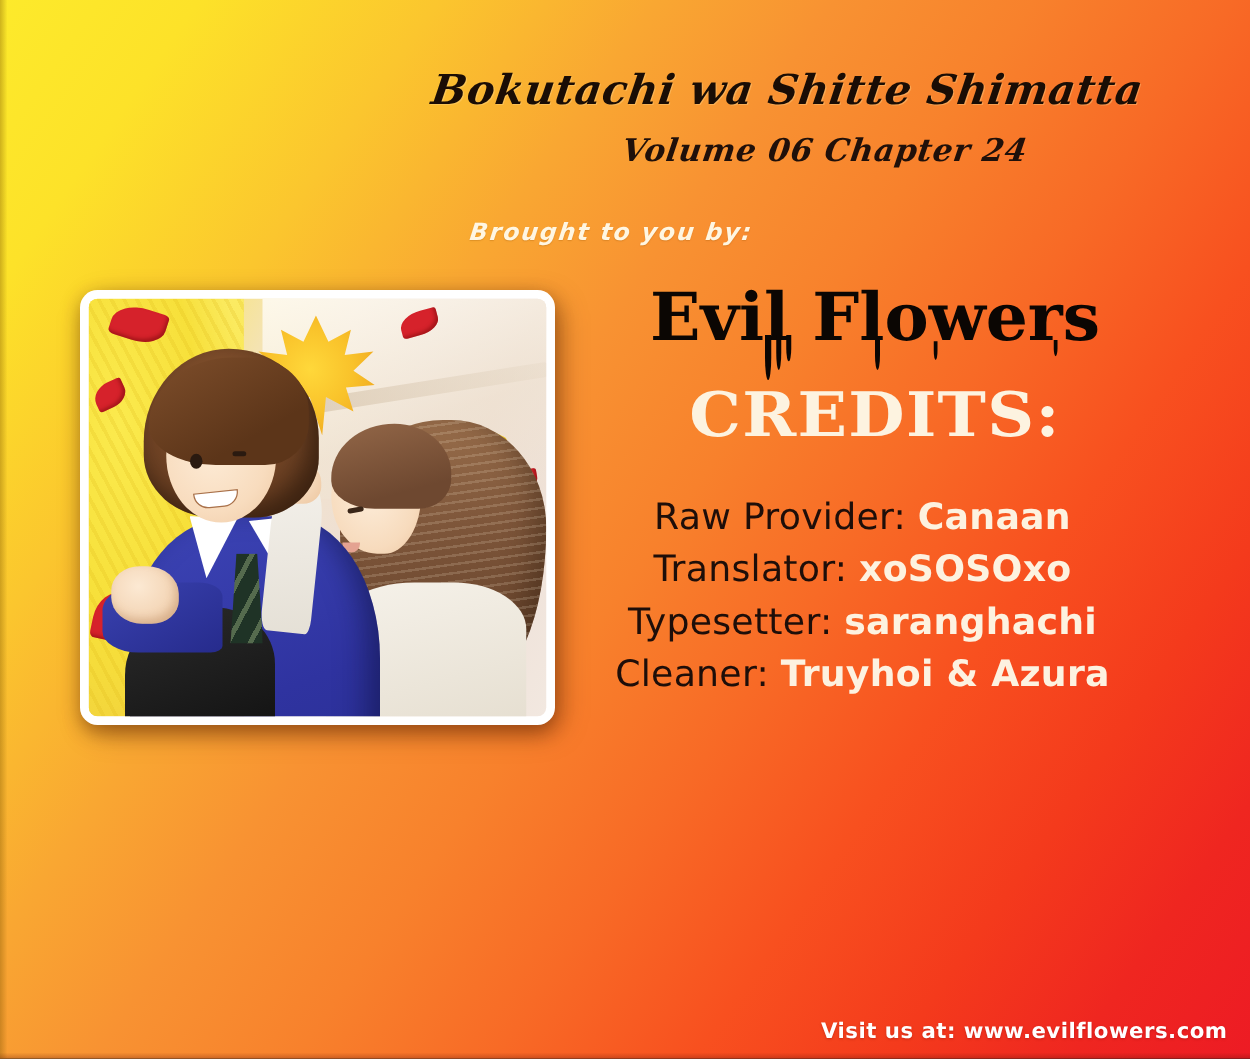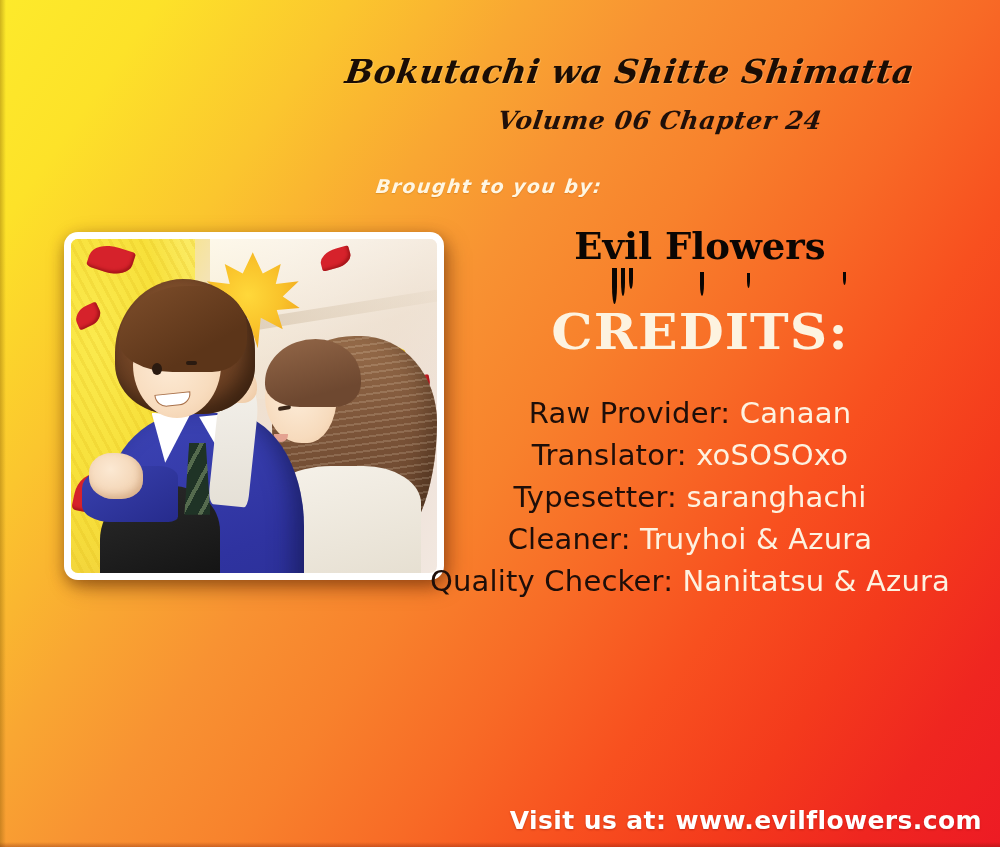--- a/index.html
+++ b/index.html
@@ -96,21 +96,21 @@
 
   
   .group-logo {
     position: absolute;
     left: 450px;
     top: 228px;
     width: 500px;
     text-align: center;
     font-family: "DejaVu Serif", serif;
     font-weight: bold;
-    font-size: 37px;
+    font-size: 53px;
     letter-spacing: 0px;
     color: #0b0603;
     white-space: nowrap;
     line-height: 1;
   }
   
   .drip {
     position: absolute;
     background: #0b0603;
     border-radius: 0 0 60% 60%;
@@ -153,20 +153,21 @@
     line-height: 42px;
     white-space: nowrap;
     letter-spacing: 0.2px;
   }
   .credit-role {
     color: #1e0e09;
     margin-top: 48px;
   }
   .credit-name {
     color: #FDF2E0;
+    font-weight: bold;
   }
 
   
   .cover-shadow {
     position: absolute;
     left: 70px;
     top: 240px;
     width: 378px;
     height: 346px;
     border-radius: 16px;
@@ -467,21 +468,21 @@
     background: linear-gradient(165deg, #F6F2EA 0%, #E6DFD1 100%);
     border-radius: 44% 36% 0 0 / 40% 34% 0 0;
   }
 
   
   .footer-url {
     position: absolute;
     right: 18px;
     bottom: 12px;
     font-family: "DejaVu Sans", sans-serif;
-    font-size: 25px;
+    font-size: 17px;
     font-weight: bold;
     letter-spacing: 0.4px;
     color: #FFFFFF;
     white-space: nowrap;
     text-shadow: 0 1px 2px rgba(120,0,0,0.35);
   }
 </style>
 </head>
 <body>
 
@@ -555,21 +556,17 @@
       <span class="credit-name">xoSOSOxo</span>
     </div>
     <div class="credit-line">
       <span class="credit-role">Typesetter:</span>
       <span class="credit-name">saranghachi</span>
     </div>
     <div class="credit-line">
       <span class="credit-role">Cleaner:</span>
       <span class="credit-name">Truyhoi &amp; Azura</span>
     </div>
-    <div class="credit-line">
-      <span class="credit-role">Quality Checker:</span>
-      <span class="credit-name">Nanitatsu &amp; Azura</span>
-    </div>
   </div>
 
   <div class="footer-url">Visit us at: www.evilflowers.com</div>
 
 </div>
 
 </body></html>

